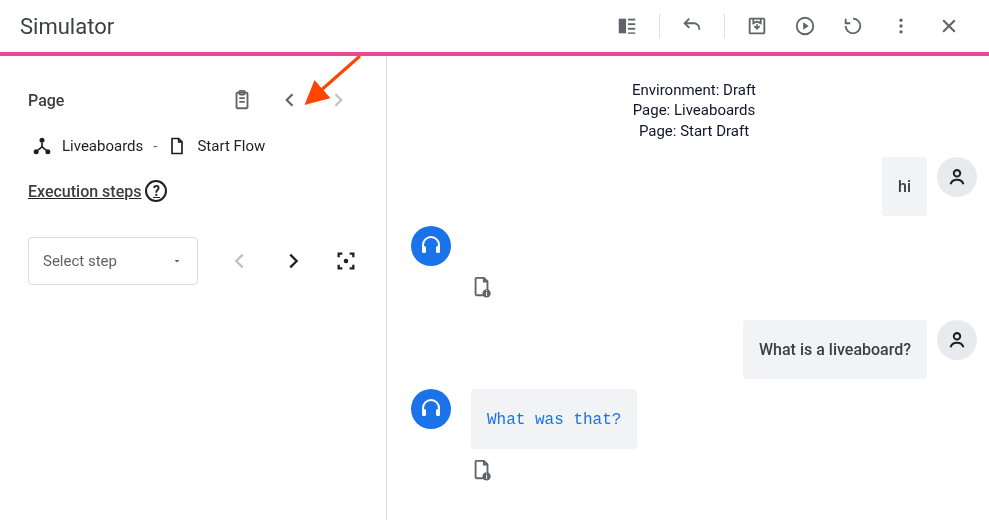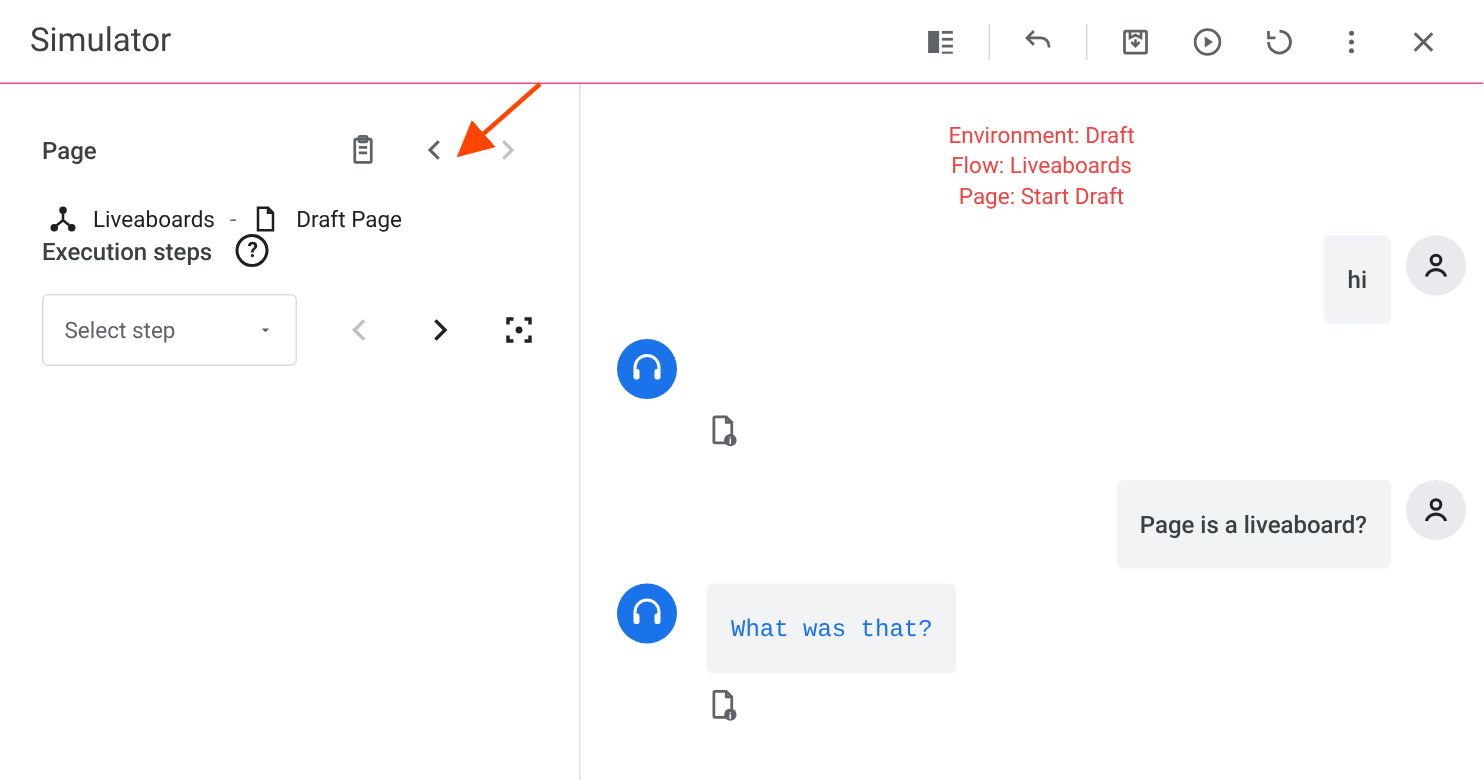--- a/index.html
+++ b/index.html
@@ -11,21 +11,21 @@
     width: 989px;
     height: 520px;
     overflow: hidden;
   }
   .topbar {
     display: flex;
     align-items: center;
     justify-content: space-between;
     height: 56px;
     padding: 0 20px;
-    border-bottom: 1px solid #ec4899;
+    border-bottom: 4px solid #ec4899;
   }
   .title {
     font-size: 22px;
     font-weight: 400;
     color: #3c4043;
   }
   .toolbar {
     display: flex;
     align-items: center;
     gap: 8px;
@@ -85,30 +85,32 @@
     justify-content: center;
     color: #5f6368;
     cursor: pointer;
     border-radius: 50%;
   }
   .nav-btn.disabled { color: #bdc1c6; cursor: default; }
   .breadcrumb {
     display: flex;
     align-items: center;
     gap: 10px;
+    margin-bottom: 24px;
     padding-left: 4px;
     font-size: 15px;
     color: #1f1f1f;
   }
   .bc-sep { color: #5f6368; }
   .exec-row {
     display: flex;
     align-items: center;
-    gap: 16px;
-    margin-bottom: 18px;
+    gap: 4px;
+    margin-bottom: 35px;
+    text-decoration: underline;
   }
   .help-circle {
     width: 22px; height: 22px;
     border: 2px solid #1f1f1f;
     border-radius: 50%;
     display: flex; align-items: center; justify-content: center;
     font-size: 14px; font-weight: bold;
   }
   .step-row {
     display: flex;
@@ -137,21 +139,21 @@
   .step-nav-btn.disabled { color: #bdc1c6; cursor: default; }
   .arrow-annotation {
     position: absolute;
     top: -5px;
     left: 300px;
     pointer-events: none;
   }
   .meta-info {
     text-align: center;
     font-size: 15px;
-    color: #ef4444;
+    color: #0f172a;
     line-height: 1.35;
     margin-bottom: 16px;
   }
   .chat-row {
     display: flex;
     margin-bottom: 10px;
     align-items: flex-start;
   }
   .chat-row.user { justify-content: flex-end; }
   .chat-row.bot { justify-content: flex-start; }
@@ -292,21 +294,21 @@
           </svg>
       </span>
       <span>Liveaboards</span>
       <span class="bc-sep">-</span>
       <span>
         <svg width="20" height="20" viewBox="0 0 24 24" fill="none" stroke="currentColor" stroke-width="2">
             <path d="M6 3h8l4 4v14H6V3z"></path>
             <path d="M14 3v4h4"></path>
           </svg>
       </span>
-      <span>Draft Page</span>
+      <span>Start Flow</span>
     </div>
 
     <div class="exec-row">
       <div class="section-label">Execution steps</div>
       <div class="help-circle">?</div>
     </div>
 
     <div class="step-row">
       <div class="select-box">
         <span>Select step</span>
@@ -331,21 +333,21 @@
             <path d="M4 8V4h4M20 8V4h-4M4 16v4h4M20 16v4h-4"></path>
             <circle cx="12" cy="12" r="2.5" fill="currentColor" stroke="none"></circle>
           </svg>
       </div>
     </div>
   </div>
 
   <div class="right">
     <div class="meta-info">
       <div>Environment: Draft</div>
-      <div>Flow: Liveaboards</div>
+      <div>Page: Liveaboards</div>
       <div>Page: Start Draft</div>
     </div>
 
     <div class="chat-row user">
       <div class="bubble user-b">hi</div>
       <div class="avatar-user">
         <svg width="22" height="22" viewBox="0 0 24 24" fill="none" stroke="currentColor" stroke-width="2.2">
             <circle cx="12" cy="8" r="3.5"></circle>
             <path d="M5 20c1-4 5-5 7-5s6 1 7 5"></path>
           </svg>
@@ -364,21 +366,21 @@
     <div class="page-info-icon">
       <svg width="22" height="22" viewBox="0 0 24 24" fill="currentColor">
           <path d="M6 2h8l4 4v14a1 1 0 01-1 1H6a1 1 0 01-1-1V3a1 1 0 011-1z" fill="none" stroke="currentColor" stroke-width="2"></path>
           <path d="M14 2v4h4" fill="none" stroke="currentColor" stroke-width="2"></path>
           <circle cx="17" cy="19" r="4.5" fill="currentColor"></circle>
           <text x="17" y="22" text-anchor="middle" font-size="7" fill="#fff" font-weight="bold">i</text>
         </svg>
     </div>
 
     <div class="chat-row user">
-      <div class="bubble user-b">Page is a liveaboard?</div>
+      <div class="bubble user-b">What is a liveaboard?</div>
       <div class="avatar-user">
         <svg width="22" height="22" viewBox="0 0 24 24" fill="none" stroke="currentColor" stroke-width="2.2">
             <circle cx="12" cy="8" r="3.5"></circle>
             <path d="M5 20c1-4 5-5 7-5s6 1 7 5"></path>
           </svg>
       </div>
     </div>
 
     <div class="chat-row bot">
       <div class="avatar-bot">

